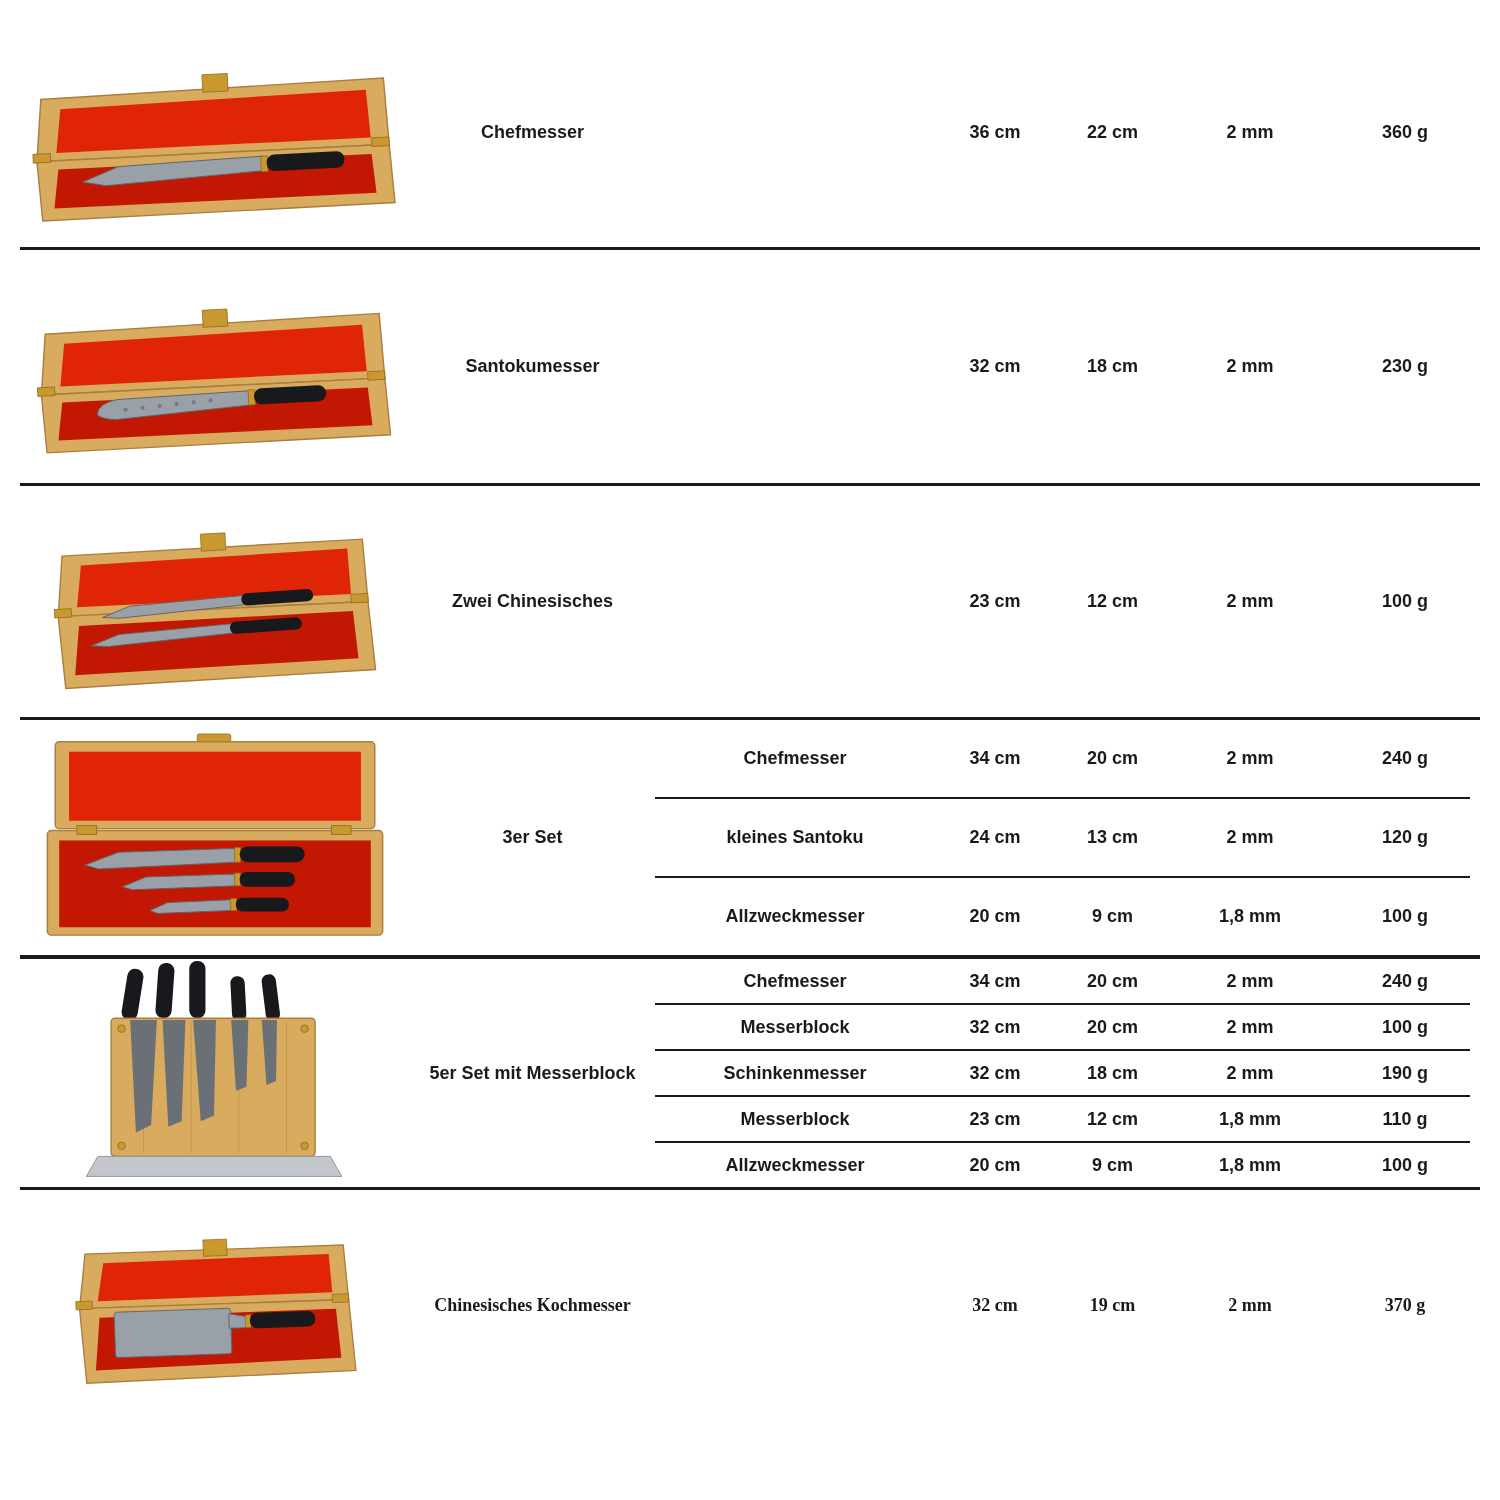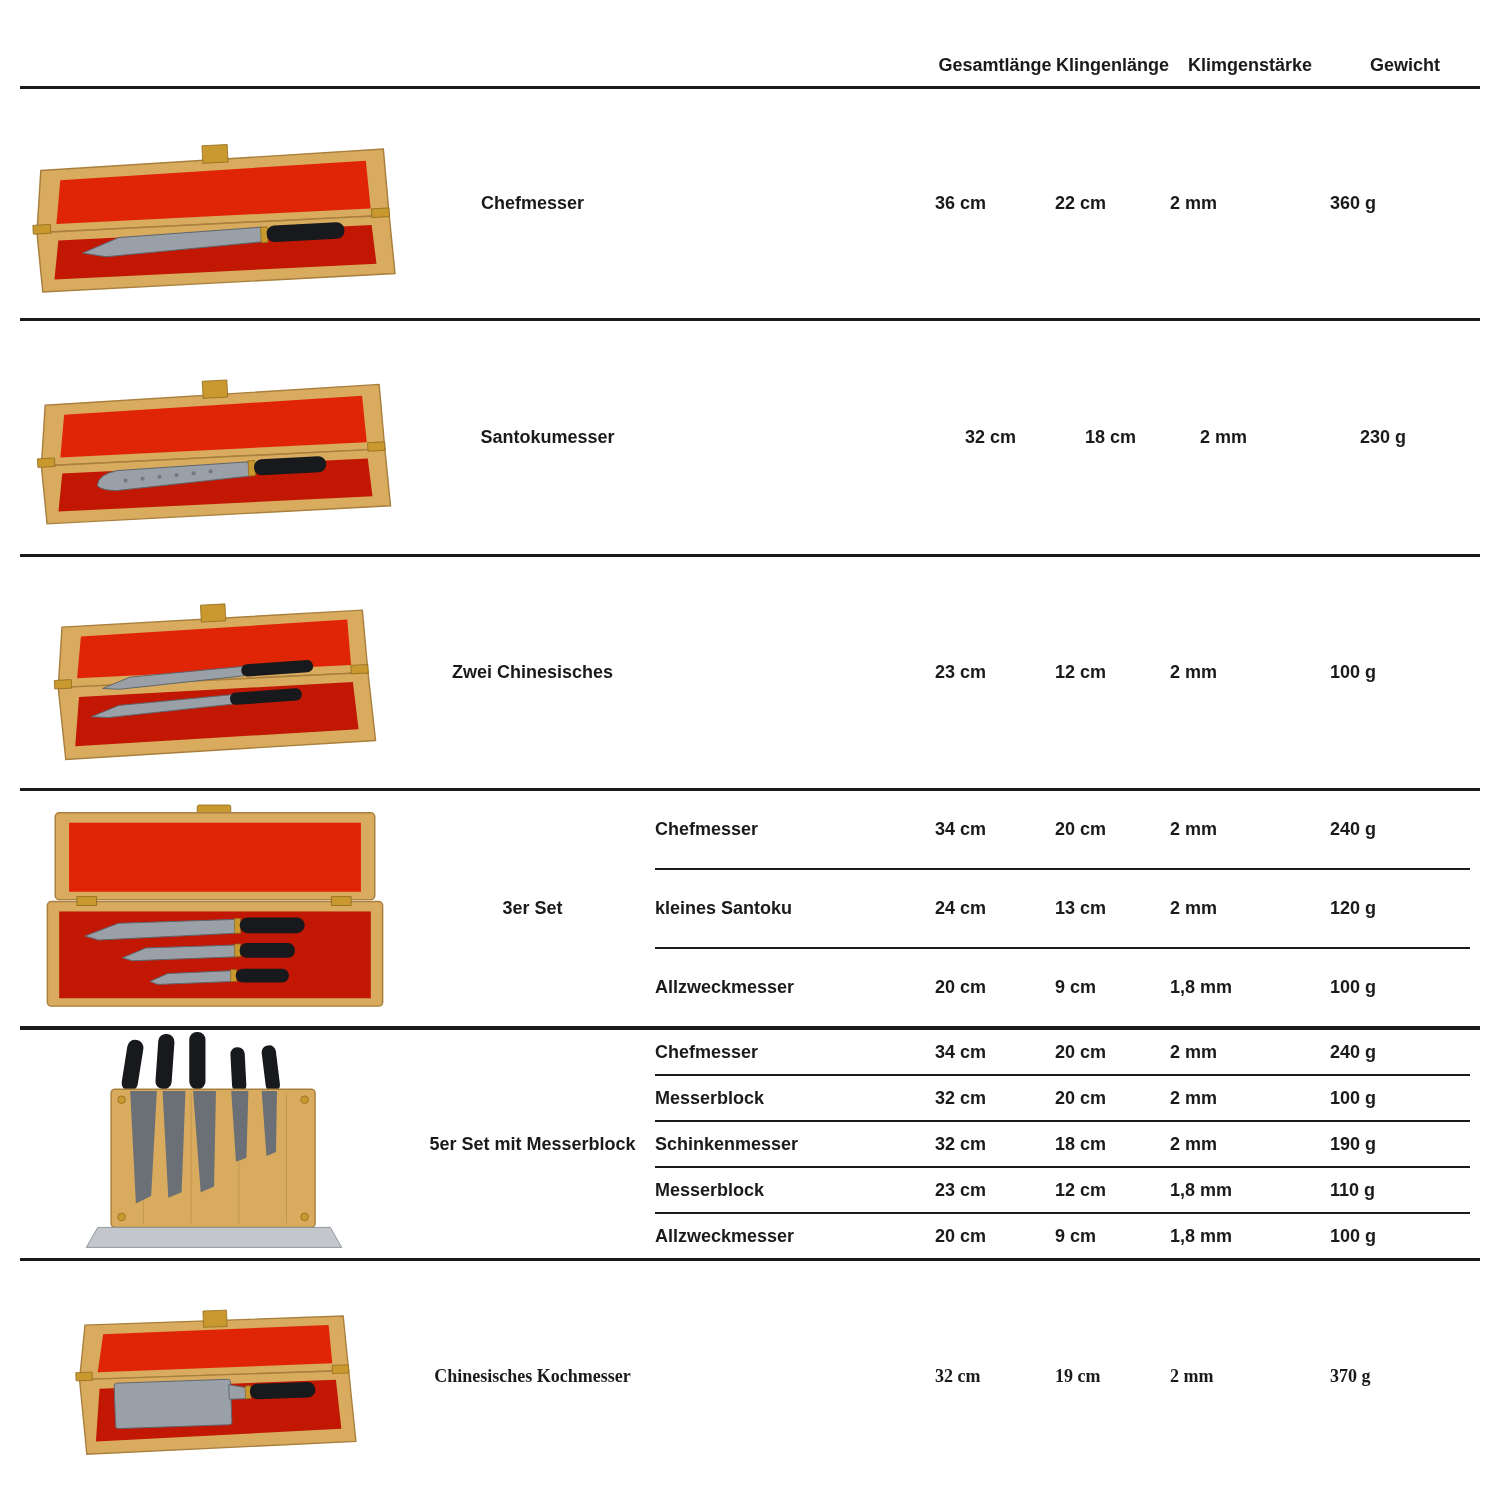--- a/index.html
+++ b/index.html
@@ -22,59 +22,50 @@
   }
   .hdr .hcell { text-align:center; white-space:nowrap; font-size:18px; }
   .row {
     display:grid;
     grid-template-columns:390px 245px 815px;
     align-items:center;
     border-bottom:3px solid var(--rule,#1a1a1a);
   }
   .row.thick { border-bottom-width:4px; }
   .row.last { border-bottom:none;font-family:Liberation Serif, serif; }
-  .r1 { height:229px; } .r2 { height:233px;gap:15px; } .r3 { height:231px; } .r6 { height:230px; }
+  .r1 { height:229px; } .r2 { height:233px; } .r3 { height:231px; } .r6 { height:230px; }
   .imgcell { display:flex; align-items:center; justify-content:center; }
   .namecell { text-align:center; white-space:nowrap; }
   .subtable { display:block; }
   .subrow {
     display:grid;
     grid-template-columns:280px 120px 115px 160px 150px;
     align-items:center;
   }
   .set3 .subrow { height:77px; }
   .set5 .subrow { height:44px; }
   .subdiv { border-top:2px solid var(--rule,#1a1a1a); height:0; }
-  .cell { text-align:left; white-space:nowrap; }
+  .cell { text-align:center; white-space:nowrap; }
   
   .wood   { fill:var(--wood,#d8ab5e); stroke:var(--wood_dark,#a87f3e); stroke-width:1.5; }
   .redL   { fill:var(--red_lid,#e02507); }
   .redB   { fill:var(--red_base,#c11703); }
   .gold   { fill:var(--gold,#c9992f); stroke:#8f6a1c; stroke-width:0.8; }
   .blade  { fill:var(--blade,#9aa0a7); stroke:#5d646c; stroke-width:1; }
   .bladeD { fill:var(--blade_dark,#6b7077); }
   .handle { fill:var(--handle,#17191c); }
   .steel  { fill:var(--steel,#c3c7cc); stroke:#8f949a; stroke-width:1; }
   .grain  { stroke:var(--wood_dark,#a87f3e); stroke-width:1; opacity:0.45; }
   .dimple { fill:#6b7077; opacity:0.8; }
 </style>
 </head>
 <body>
 
 <div class="table">
 
-  <div class="hdr">
-    <div class="hcell"></div>
-    <div class="hcell"></div>
-    <div class="hcell"></div>
-    <div class="hcell">Gesamtlänge</div>
-    <div class="hcell">Klingenlänge</div>
-    <div class="hcell">Klimgenstärke</div>
-    <div class="hcell">Gewicht</div>
-  </div>
 
   <div class="row r1">
     <div class="imgcell">
       <svg width="382" height="180" viewBox="0 0 390 185">
         <polygon class="wood" points="16,58 368,36 374,104 12,122"></polygon>
         <polygon class="redL" points="36,68 350,48 355,97 32,113"></polygon>
         <rect class="gold" x="182" y="32" width="26" height="18" transform="rotate(-3 195 41)"></rect>
         <polygon class="wood" points="12,122 374,104 380,164 18,183"></polygon>
         <polygon class="redB" points="34,130 356,114 361,154 30,170"></polygon>
         <rect class="gold" x="8" y="114" width="18" height="9" transform="rotate(-3 17 118)"></rect>

